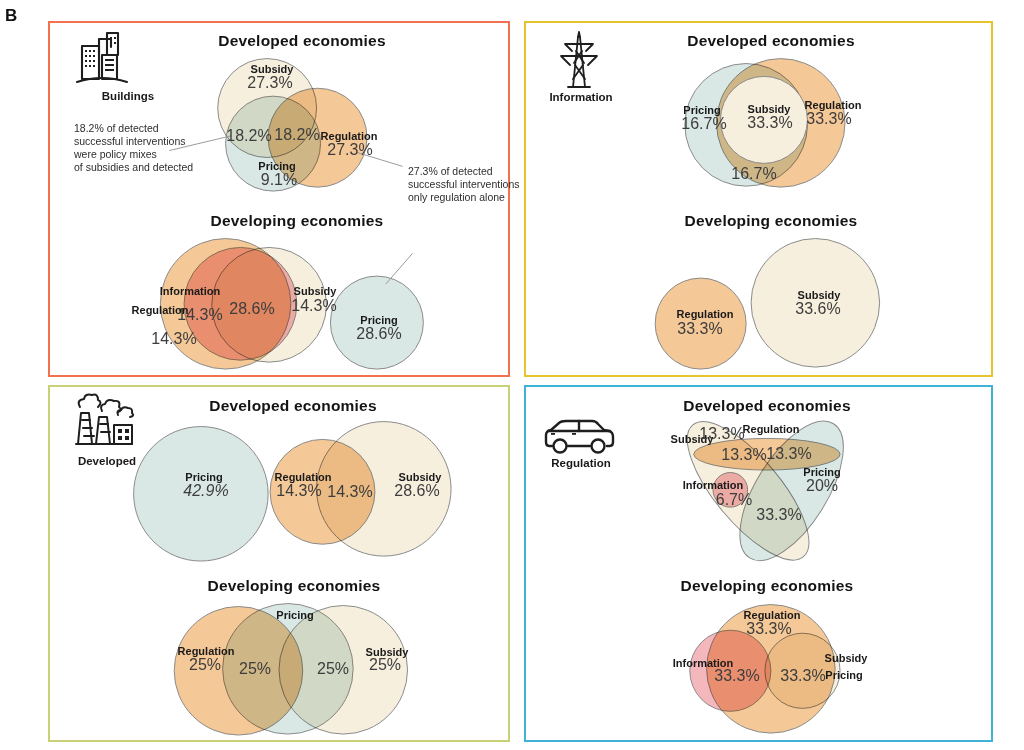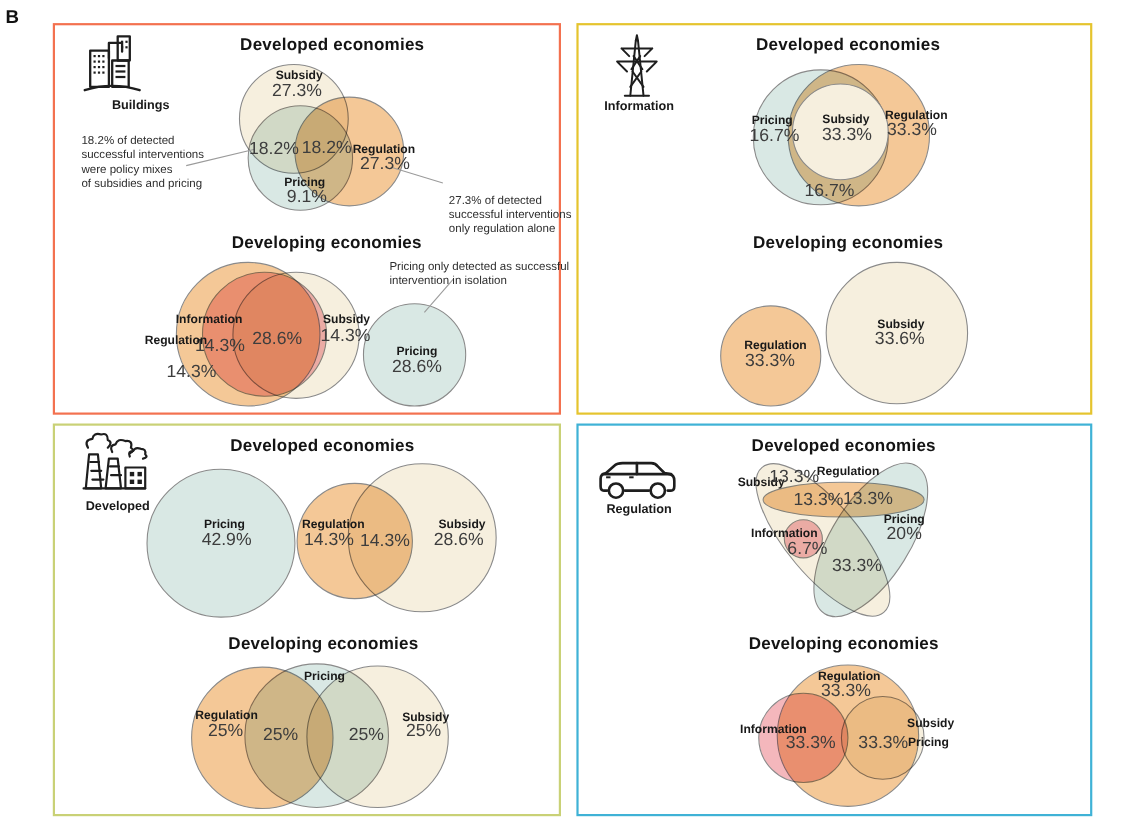--- a/index.html
+++ b/index.html
@@ -91,30 +91,26 @@
     <span class="vl" style="left:202px;top:286px;">28.6%</span>
     <span class="vn" style="left:265px;top:268px;">Subsidy</span>
     <span class="vl" style="left:264px;top:283px;">14.3%</span>
     <span class="vn" style="left:329px;top:297px;">Pricing</span>
     <span class="vl" style="left:329px;top:311px;">28.6%</span>
 
     <div class="ann" style="left:24px;top:99px;">
       <span>18.2% of detected</span>
       <span>successful interventions</span>
       <span>were policy mixes</span>
-      <span>of subsidies and pricing</span>
+      <span>of subsidies and detected</span>
     </div>
-    <div class="ann" style="left:358px;top:153px;">
+    <div class="ann" style="left:358px;top:142px;">
       <span>27.3% of detected</span>
       <span>successful interventions</span>
       <span>only regulation alone</span>
-    </div>
-    <div class="ann" style="left:304px;top:213px;">
-      <span>Pricing only detected as successful</span>
-      <span>intervention in isolation</span>
     </div>
   </div>
 
   <div class="panel" style="left: 524px; top: 21px; width: 469px; height: 356px; border-color: rgb(229, 196, 46);">
     <svg class="icon" style="left:27px;top:6px;width:52px;height:62px;" viewBox="0 0 52 62">
       <g class="ic" style="stroke-width:1.8;">
         <path d="M20 58 L25 8 M32 58 L27 8"></path>
         <path d="M25 8 L26 3 L27 8"></path>
         <path d="M12 15 H40 M12 15 L19 22 M40 15 L33 22"></path>
         <path d="M8 27 H44 M8 27 L17 36 M44 27 L35 36"></path>
@@ -176,21 +172,21 @@
     <svg class="venn" viewBox="0 0 462 357">
       <circle class="vs" cx="152" cy="108" r="68" fill="#d9e8e4"></circle>
       <circle class="vs" cx="275" cy="106" r="53" fill="#f4c897"></circle>
       <circle class="vs" cx="337" cy="103" r="68" fill="#f6efde"></circle>
       <circle class="vs" cx="190" cy="287" r="65" fill="#f4c897"></circle>
       <circle class="vs" cx="240" cy="285" r="66" fill="#d9e8e4"></circle>
       <circle class="vs" cx="296" cy="286" r="65" fill="#f6efde"></circle>
     </svg>
 
     <span class="vn" style="left:154px;top:90px;">Pricing</span>
-    <span class="vl" style="left:156px;top:104px;">42.9%</span>
+    <span class="vl" style="left:156px;top:104px;font-style:italic;">42.9%</span>
     <span class="vn" style="left:253px;top:90px;">Regulation</span>
     <span class="vl" style="left:249px;top:104px;">14.3%</span>
     <span class="vl" style="left:300px;top:105px;">14.3%</span>
     <span class="vn" style="left:370px;top:90px;">Subsidy</span>
     <span class="vl" style="left:367px;top:104px;">28.6%</span>
 
     <span class="vn" style="left:245px;top:228px;">Pricing</span>
     <span class="vn" style="left:156px;top:264px;">Regulation</span>
     <span class="vl" style="left:155px;top:278px;">25%</span>
     <span class="vl" style="left:205px;top:282px;">25%</span>

